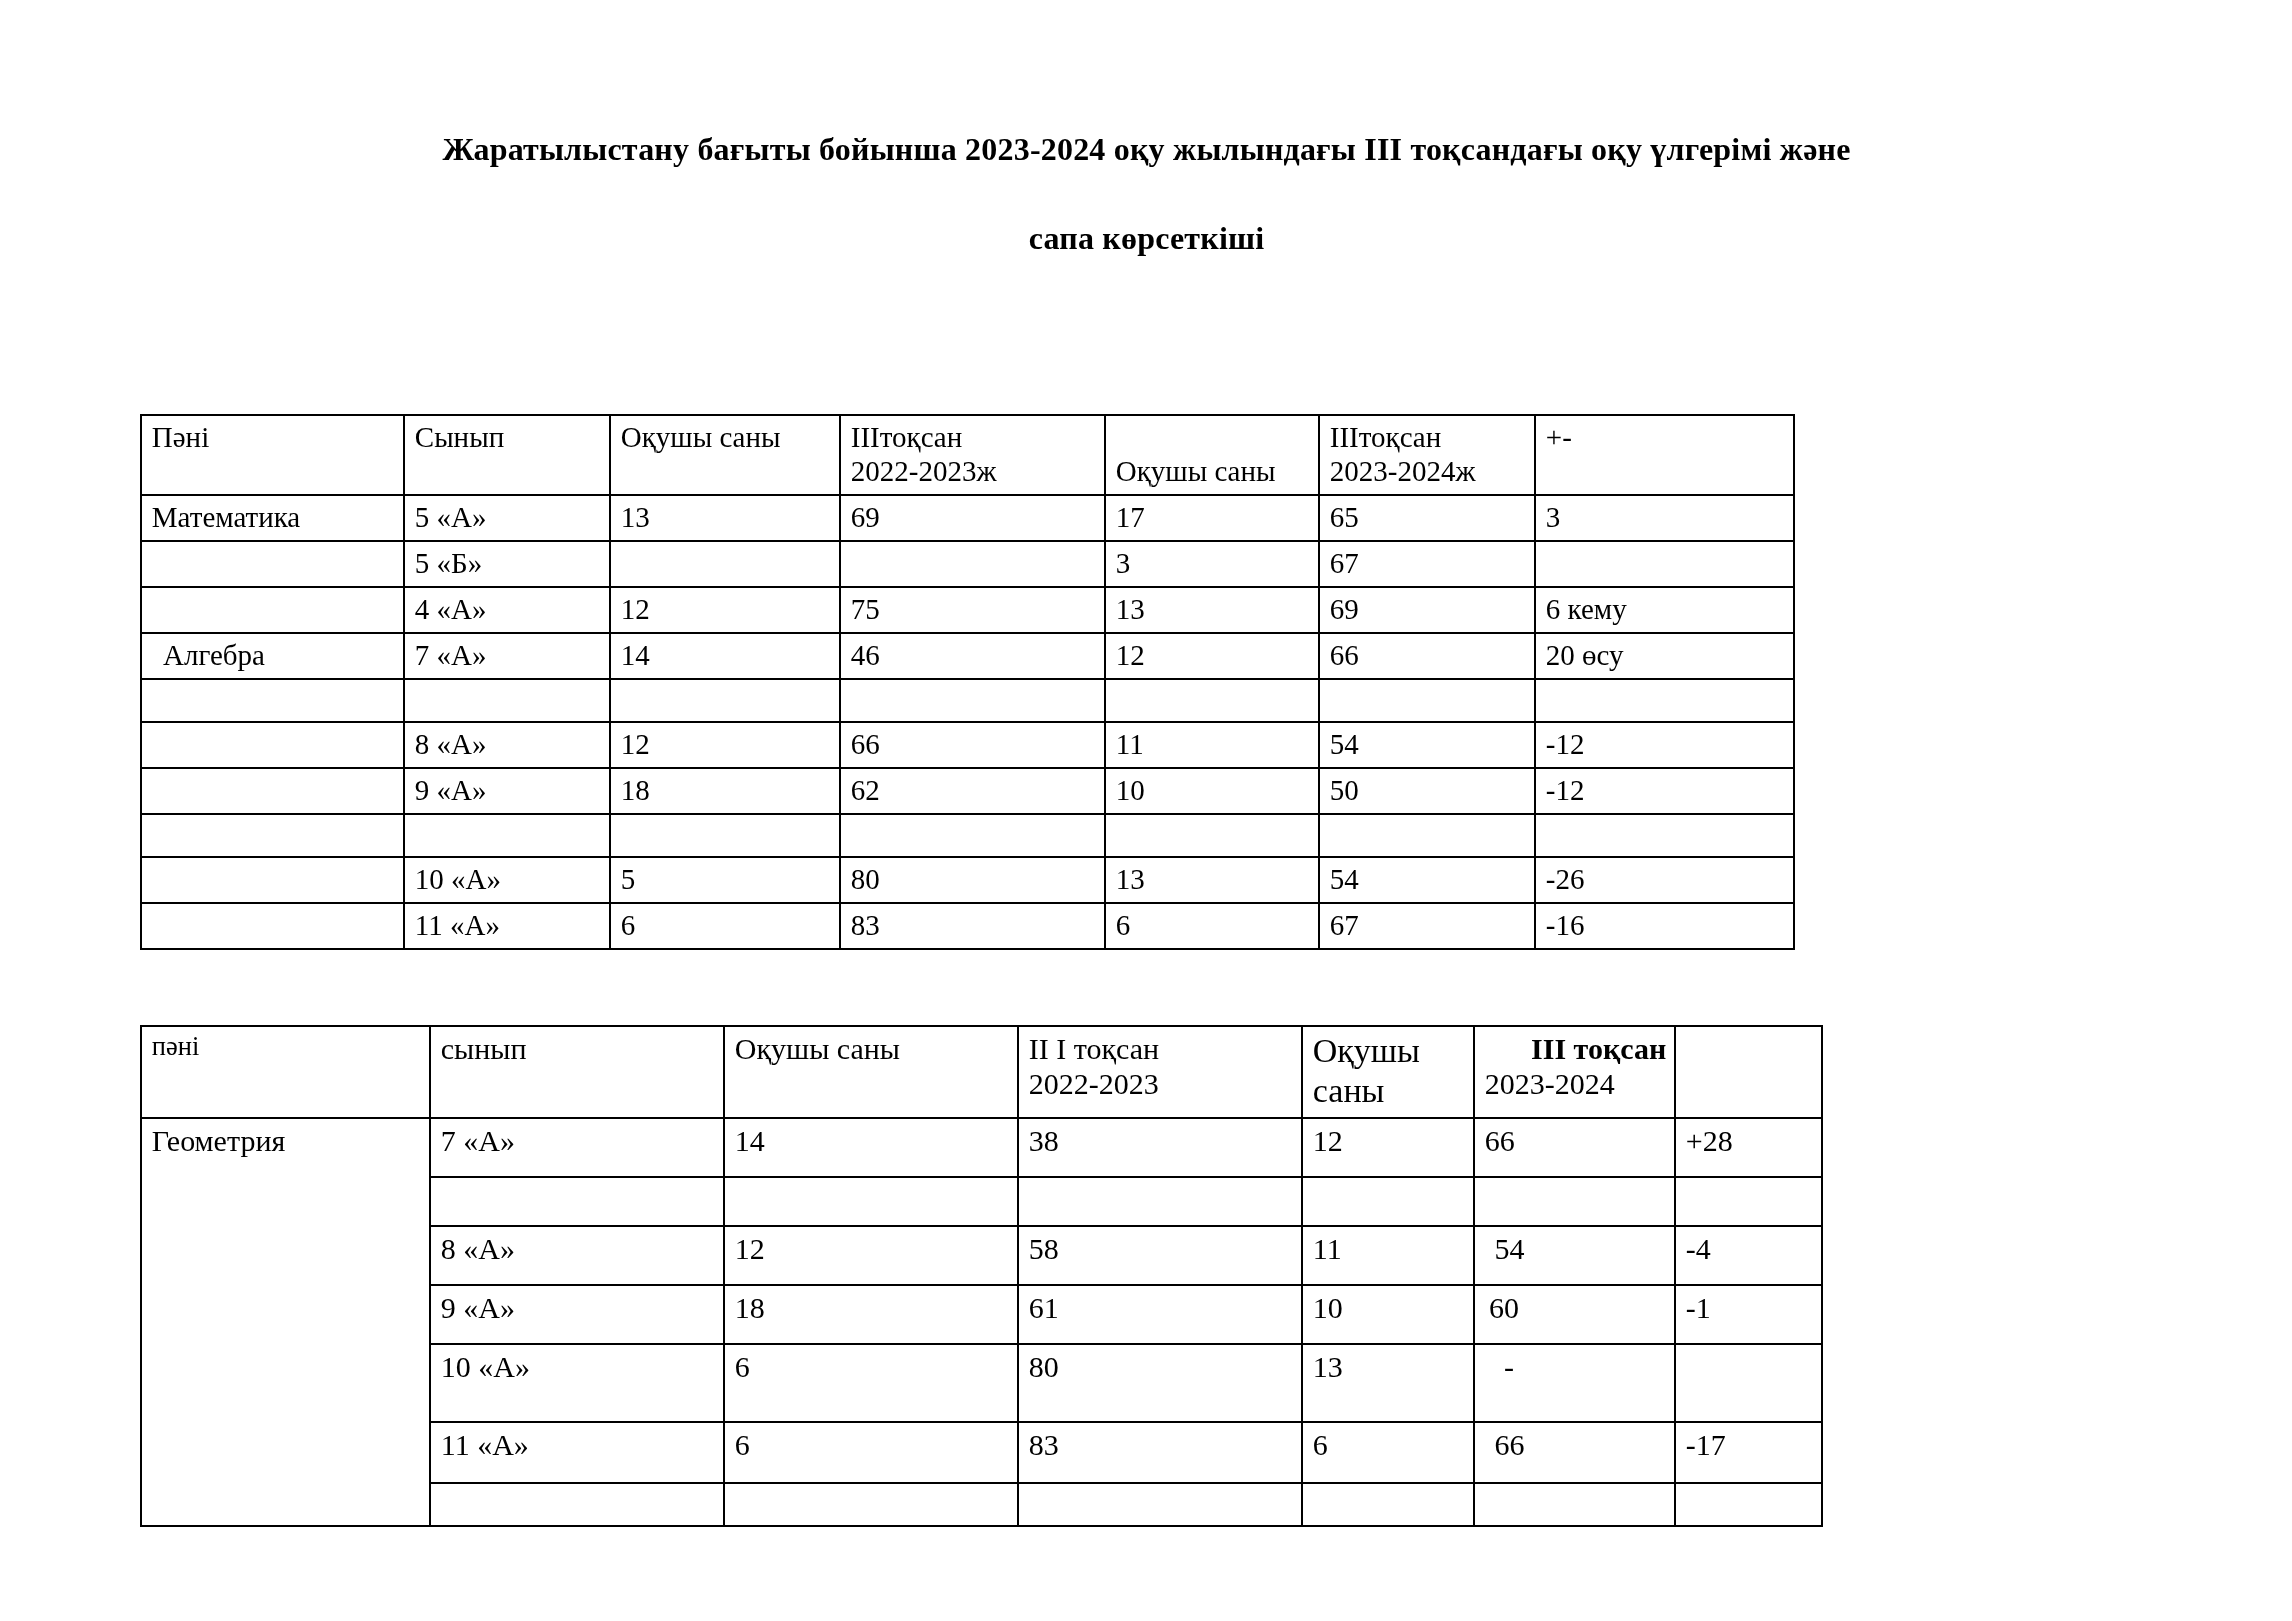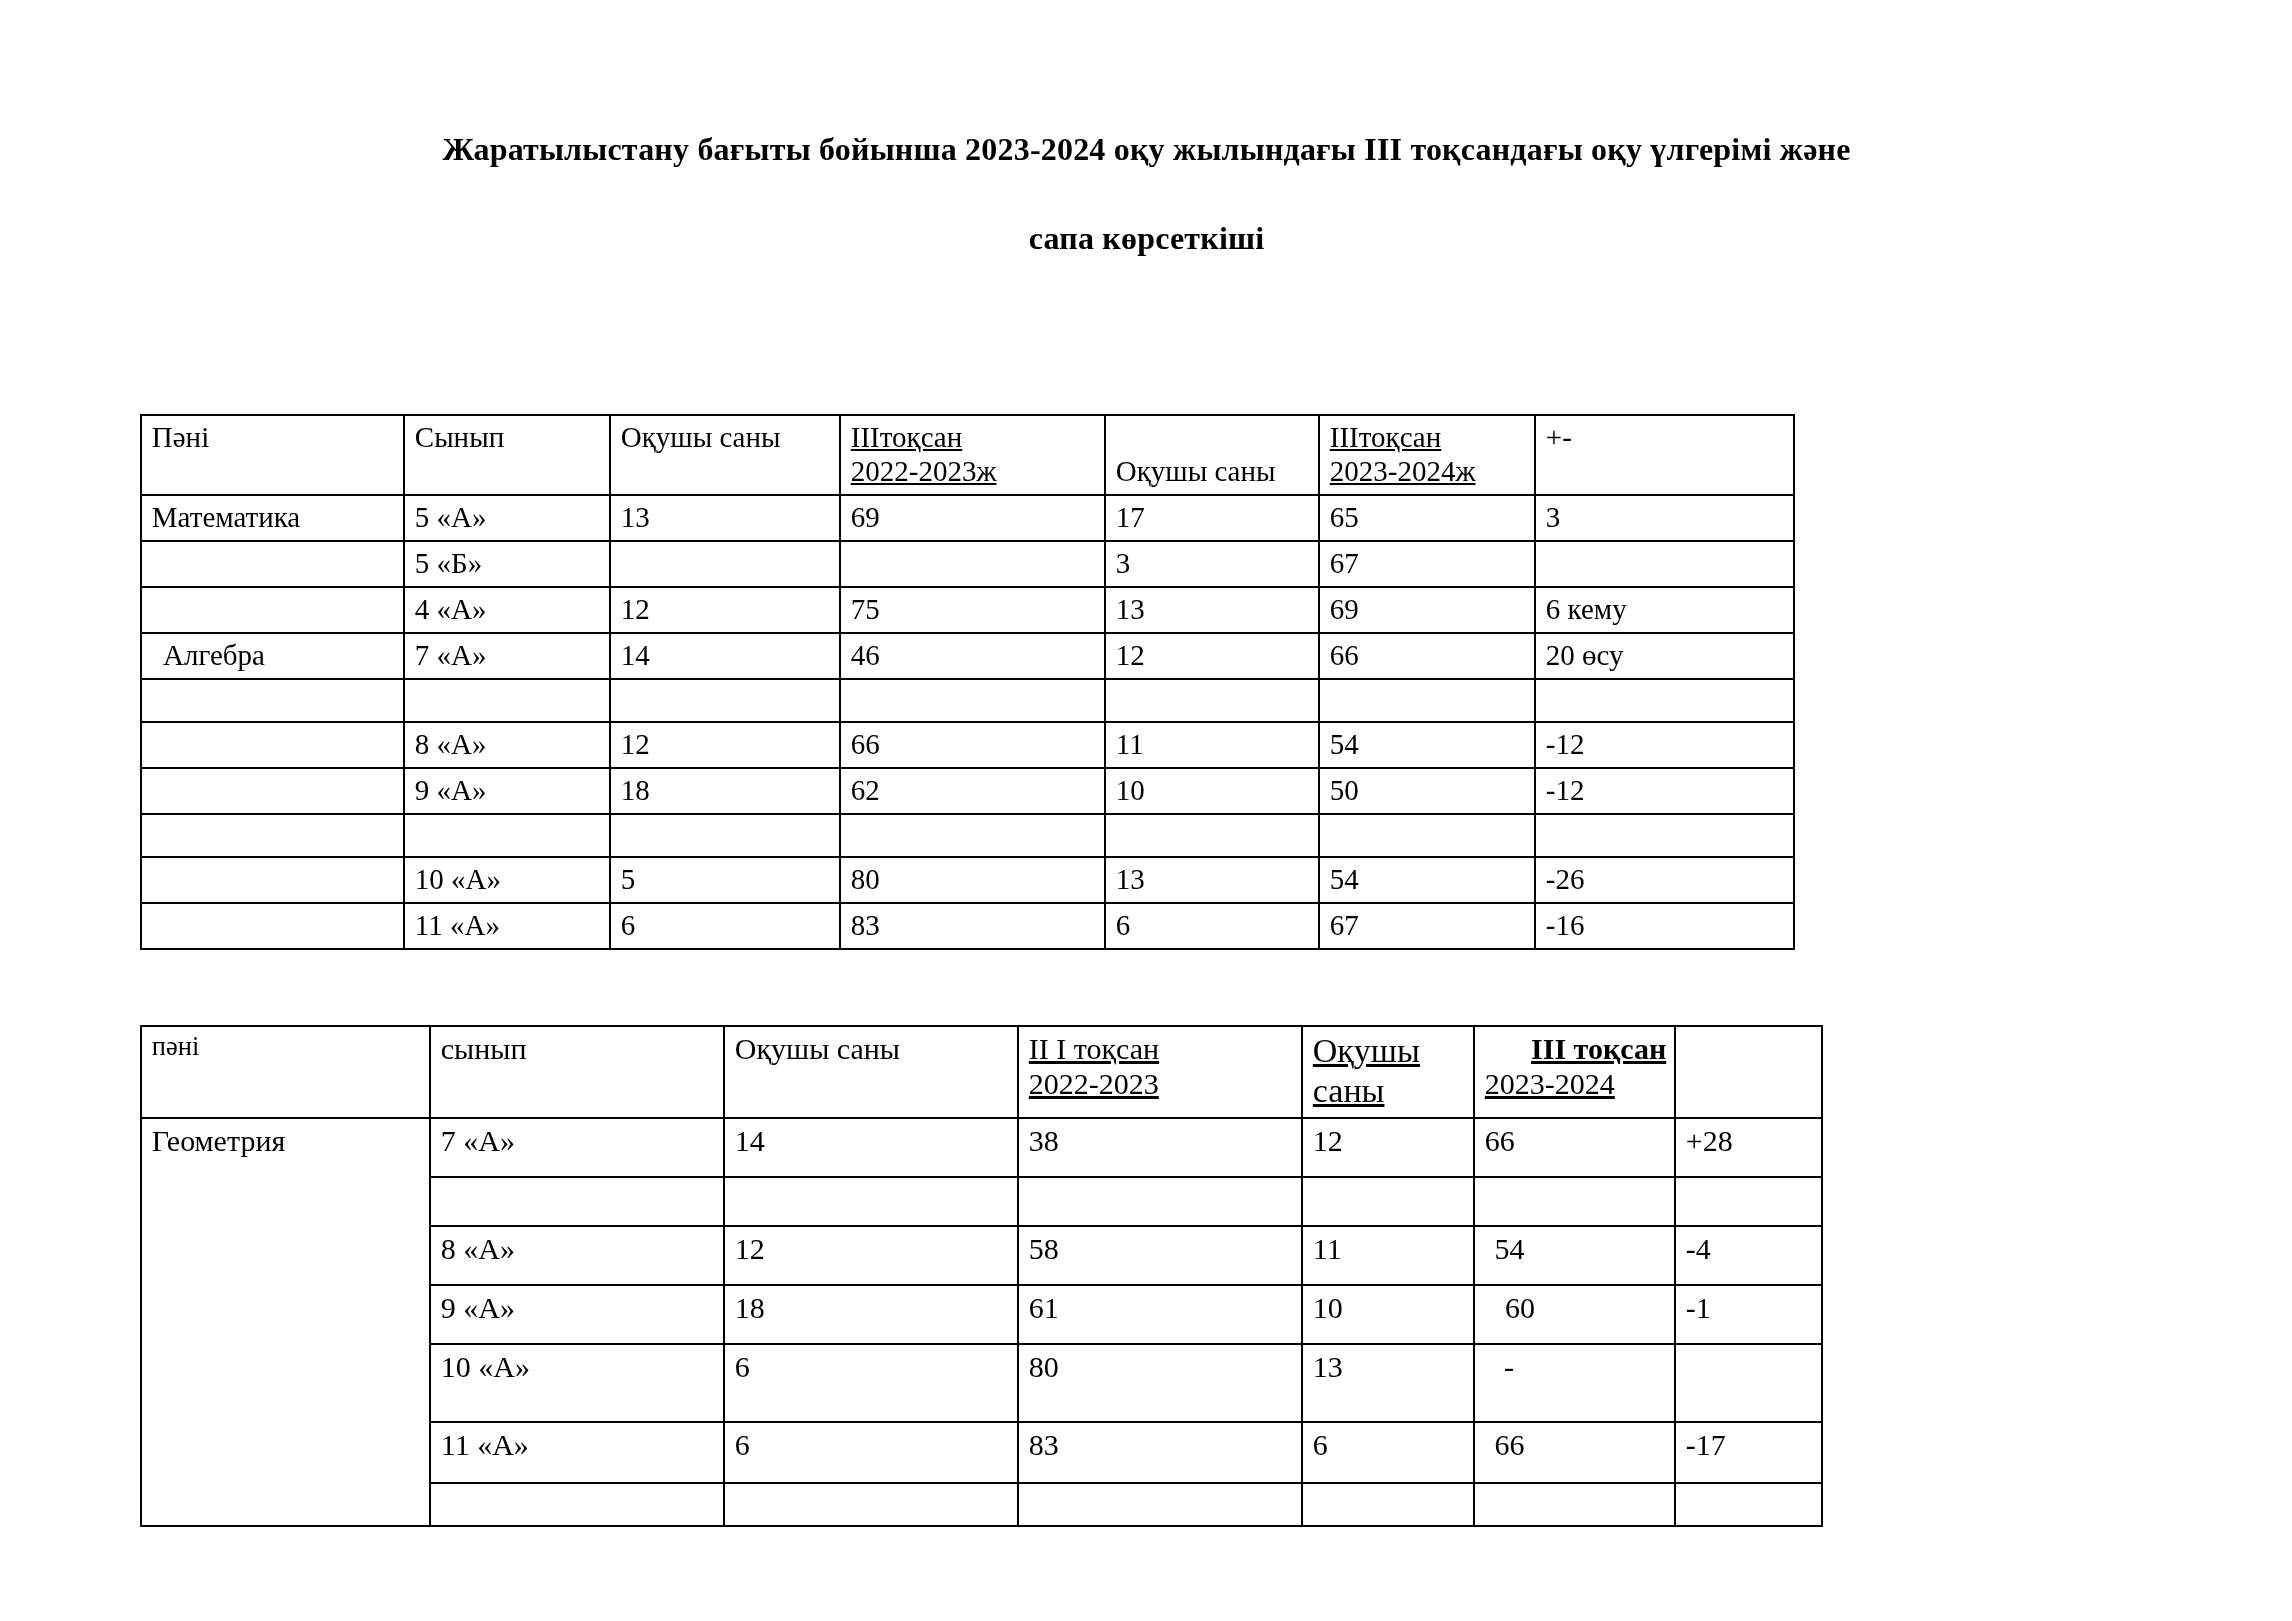--- a/index.html
+++ b/index.html
@@ -63,21 +63,21 @@
   }
   .t2 {
     position: absolute;
     left: 140px;
     top: 900px;
     width: 1681px;
   }
   .b { font-weight: bold; text-align: right; }
   .hdr-tall { height: 83px; }
   .subject-name { font-weight: bold; padding-left: 23.5px; margin-top: 44px; }
-  .two-line { line-height: 1.2; text-decoration: underline; }
+  .two-line { line-height: 1.2; }
   .empty-row td { height: 43px; }
   .tall-row td { height: 45px; }
   .nowrap { white-space: nowrap; }
   .t2 td { font-size: 30px; padding-top: 5.9px; }
   .t2 .hdr-tall { height: 84px; }
   .geo-label {
     font-weight: bold;
     font-size: 30px;
     text-align: left;
     vertical-align: middle;
@@ -280,21 +280,21 @@
         <td>11</td>
         <td style="padding-left:19.6px">54</td>
         <td>-4</td>
       </tr>
 
       <tr>
         <td style="height:59px">9 «А»</td>
         <td>18</td>
         <td>61</td>
         <td>10</td>
-        <td style="padding-left:30px">60</td>
+        <td style="padding-left:14px">60</td>
         <td>-1</td>
       </tr>
 
       <tr>
         <td style="height:78px">10 «А»</td>
         <td>6</td>
         <td>80</td>
         <td>13</td>
         <td style="padding-left:29px">-</td>
         <td></td>

